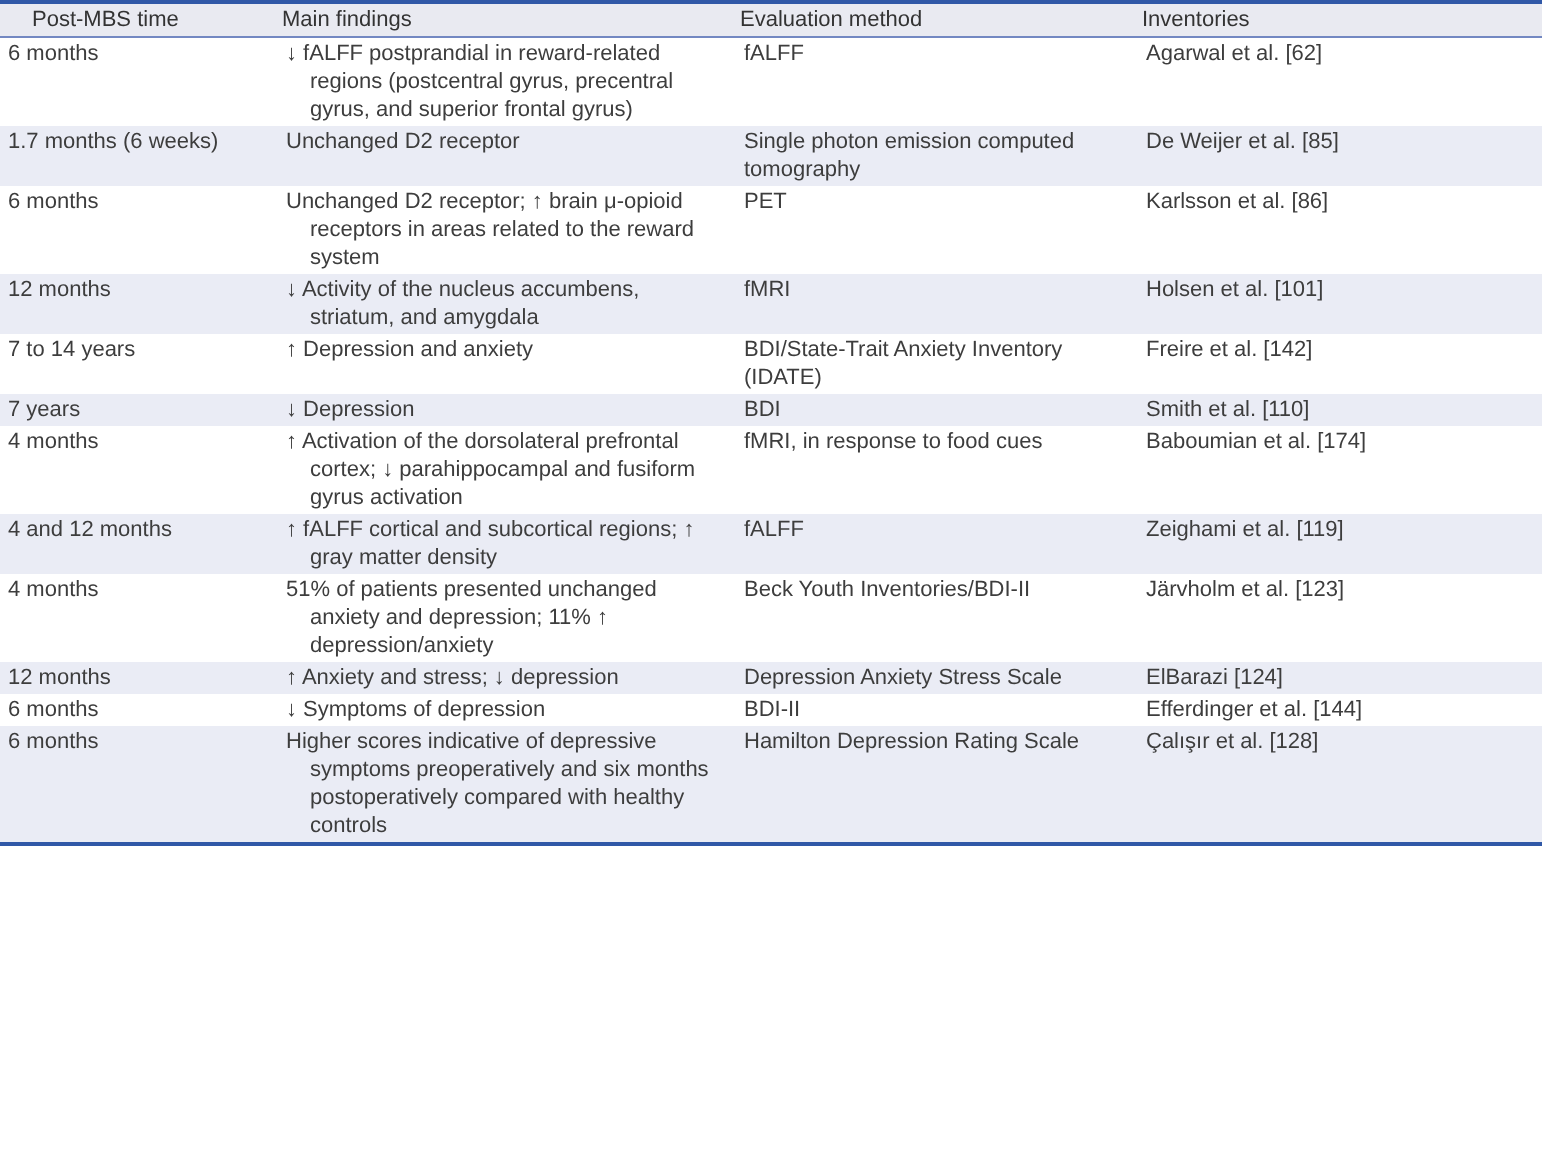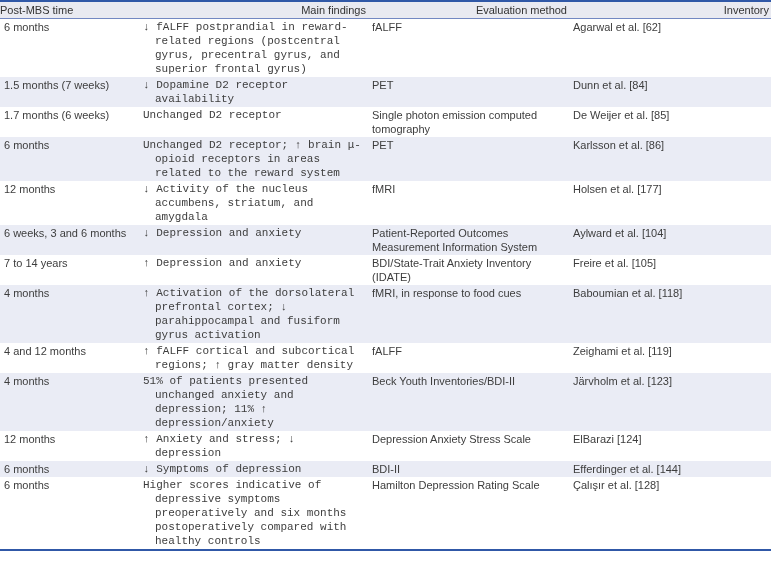--- a/index.html
+++ b/index.html
@@ -33,34 +33,33 @@
   col.c-time{width:139px;}
   col.c-findings{width:229px;}
   col.c-method{width:201px;}
   col.c-refs{width:auto;}
   thead th{
     background:var(--header-bg);
     border-bottom:1px solid var(--header-rule);
     font-weight:400;
     color:#333333;
     padding:1px 2px;
-    text-align:right;
+    text-align:left;
     height:14px;
   }
-  thead th.h-time{text-align:left;padding-left:0;}
+  thead th.h-time{text-align:left;padding-left:16px;}
   tbody tr{background:var(--row-bg);margin-top:39px;}
   tbody tr:nth-child(even){background:var(--stripe-bg);}
   td{
     vertical-align:top;
     padding:1px 6px 1px 4px;
   }
   td.cell-findings{
     padding-left:16px;
     text-indent:-12px;
-    font-family:Liberation Mono, monospace;
   }
   td.cell-refs{
     white-space:pre-line;
   }
 </style>
 </head>
 <body>
 
 <div class="paper-table-wrap">
   <table>
@@ -68,71 +67,65 @@
       <col class="c-time">
         <col class="c-findings">
         <col class="c-method">
         <col class="c-refs">
     </colgroup>
     <thead>
       <tr>
         <th class="h-time">Post-MBS time</th>
         <th>Main findings</th>
         <th>Evaluation method</th>
-        <th>Inventory</th>
+        <th>Inventories</th>
       </tr>
     </thead>
     <tbody id="table-body">
         <tr>
           <td class="cell-time">6 months</td>
           <td class="cell-findings">↓ fALFF postprandial in reward-related regions (postcentral gyrus, precentral gyrus, and superior frontal gyrus)</td>
           <td class="cell-method">fALFF</td>
           <td class="cell-refs">Agarwal et al. [62]</td>
-        </tr>
-        <tr>
-          <td class="cell-time">1.5 months (7 weeks)</td>
-          <td class="cell-findings">↓ Dopamine D2 receptor availability</td>
-          <td class="cell-method">PET</td>
-          <td class="cell-refs">Dunn et al. [84]</td>
         </tr>
         <tr>
           <td class="cell-time">1.7 months (6 weeks)</td>
           <td class="cell-findings">Unchanged D2 receptor</td>
           <td class="cell-method">Single photon emission computed tomography</td>
           <td class="cell-refs">De Weijer et al. [85]</td>
         </tr>
         <tr>
           <td class="cell-time">6 months</td>
           <td class="cell-findings">Unchanged D2 receptor; ↑ brain μ-opioid receptors in areas related to the reward system</td>
           <td class="cell-method">PET</td>
           <td class="cell-refs">Karlsson et al. [86]</td>
         </tr>
         <tr>
           <td class="cell-time">12 months</td>
           <td class="cell-findings">↓ Activity of the nucleus accumbens, striatum, and amygdala</td>
           <td class="cell-method">fMRI</td>
-          <td class="cell-refs">Holsen et al. [177]</td>
-        </tr>
-        <tr>
-          <td class="cell-time">6 weeks, 3 and 6 months</td>
-          <td class="cell-findings">↓ Depression and anxiety</td>
-          <td class="cell-method">Patient-Reported Outcomes Measurement Information System</td>
-          <td class="cell-refs">Aylward et al. [104]</td>
+          <td class="cell-refs">Holsen et al. [101]</td>
         </tr>
         <tr>
           <td class="cell-time">7 to 14 years</td>
           <td class="cell-findings">↑ Depression and anxiety</td>
           <td class="cell-method">BDI/State-Trait Anxiety Inventory (IDATE)</td>
-          <td class="cell-refs">Freire et al. [105]</td>
+          <td class="cell-refs">Freire et al. [142]</td>
+        </tr>
+        <tr>
+          <td class="cell-time">7 years</td>
+          <td class="cell-findings">↓ Depression</td>
+          <td class="cell-method">BDI</td>
+          <td class="cell-refs">Smith et al. [110]</td>
         </tr>
         <tr>
           <td class="cell-time">4 months</td>
           <td class="cell-findings">↑ Activation of the dorsolateral prefrontal cortex; ↓ parahippocampal and fusiform gyrus activation</td>
           <td class="cell-method">fMRI, in response to food cues</td>
-          <td class="cell-refs">Baboumian et al. [118]</td>
+          <td class="cell-refs">Baboumian et al. [174]</td>
         </tr>
         <tr>
           <td class="cell-time">4 and 12 months</td>
           <td class="cell-findings">↑ fALFF cortical and subcortical regions; ↑ gray matter density</td>
           <td class="cell-method">fALFF</td>
           <td class="cell-refs">Zeighami et al. [119]</td>
         </tr>
         <tr>
           <td class="cell-time">4 months</td>
           <td class="cell-findings">51% of patients presented unchanged anxiety and depression; 11% ↑ depression/anxiety</td>

